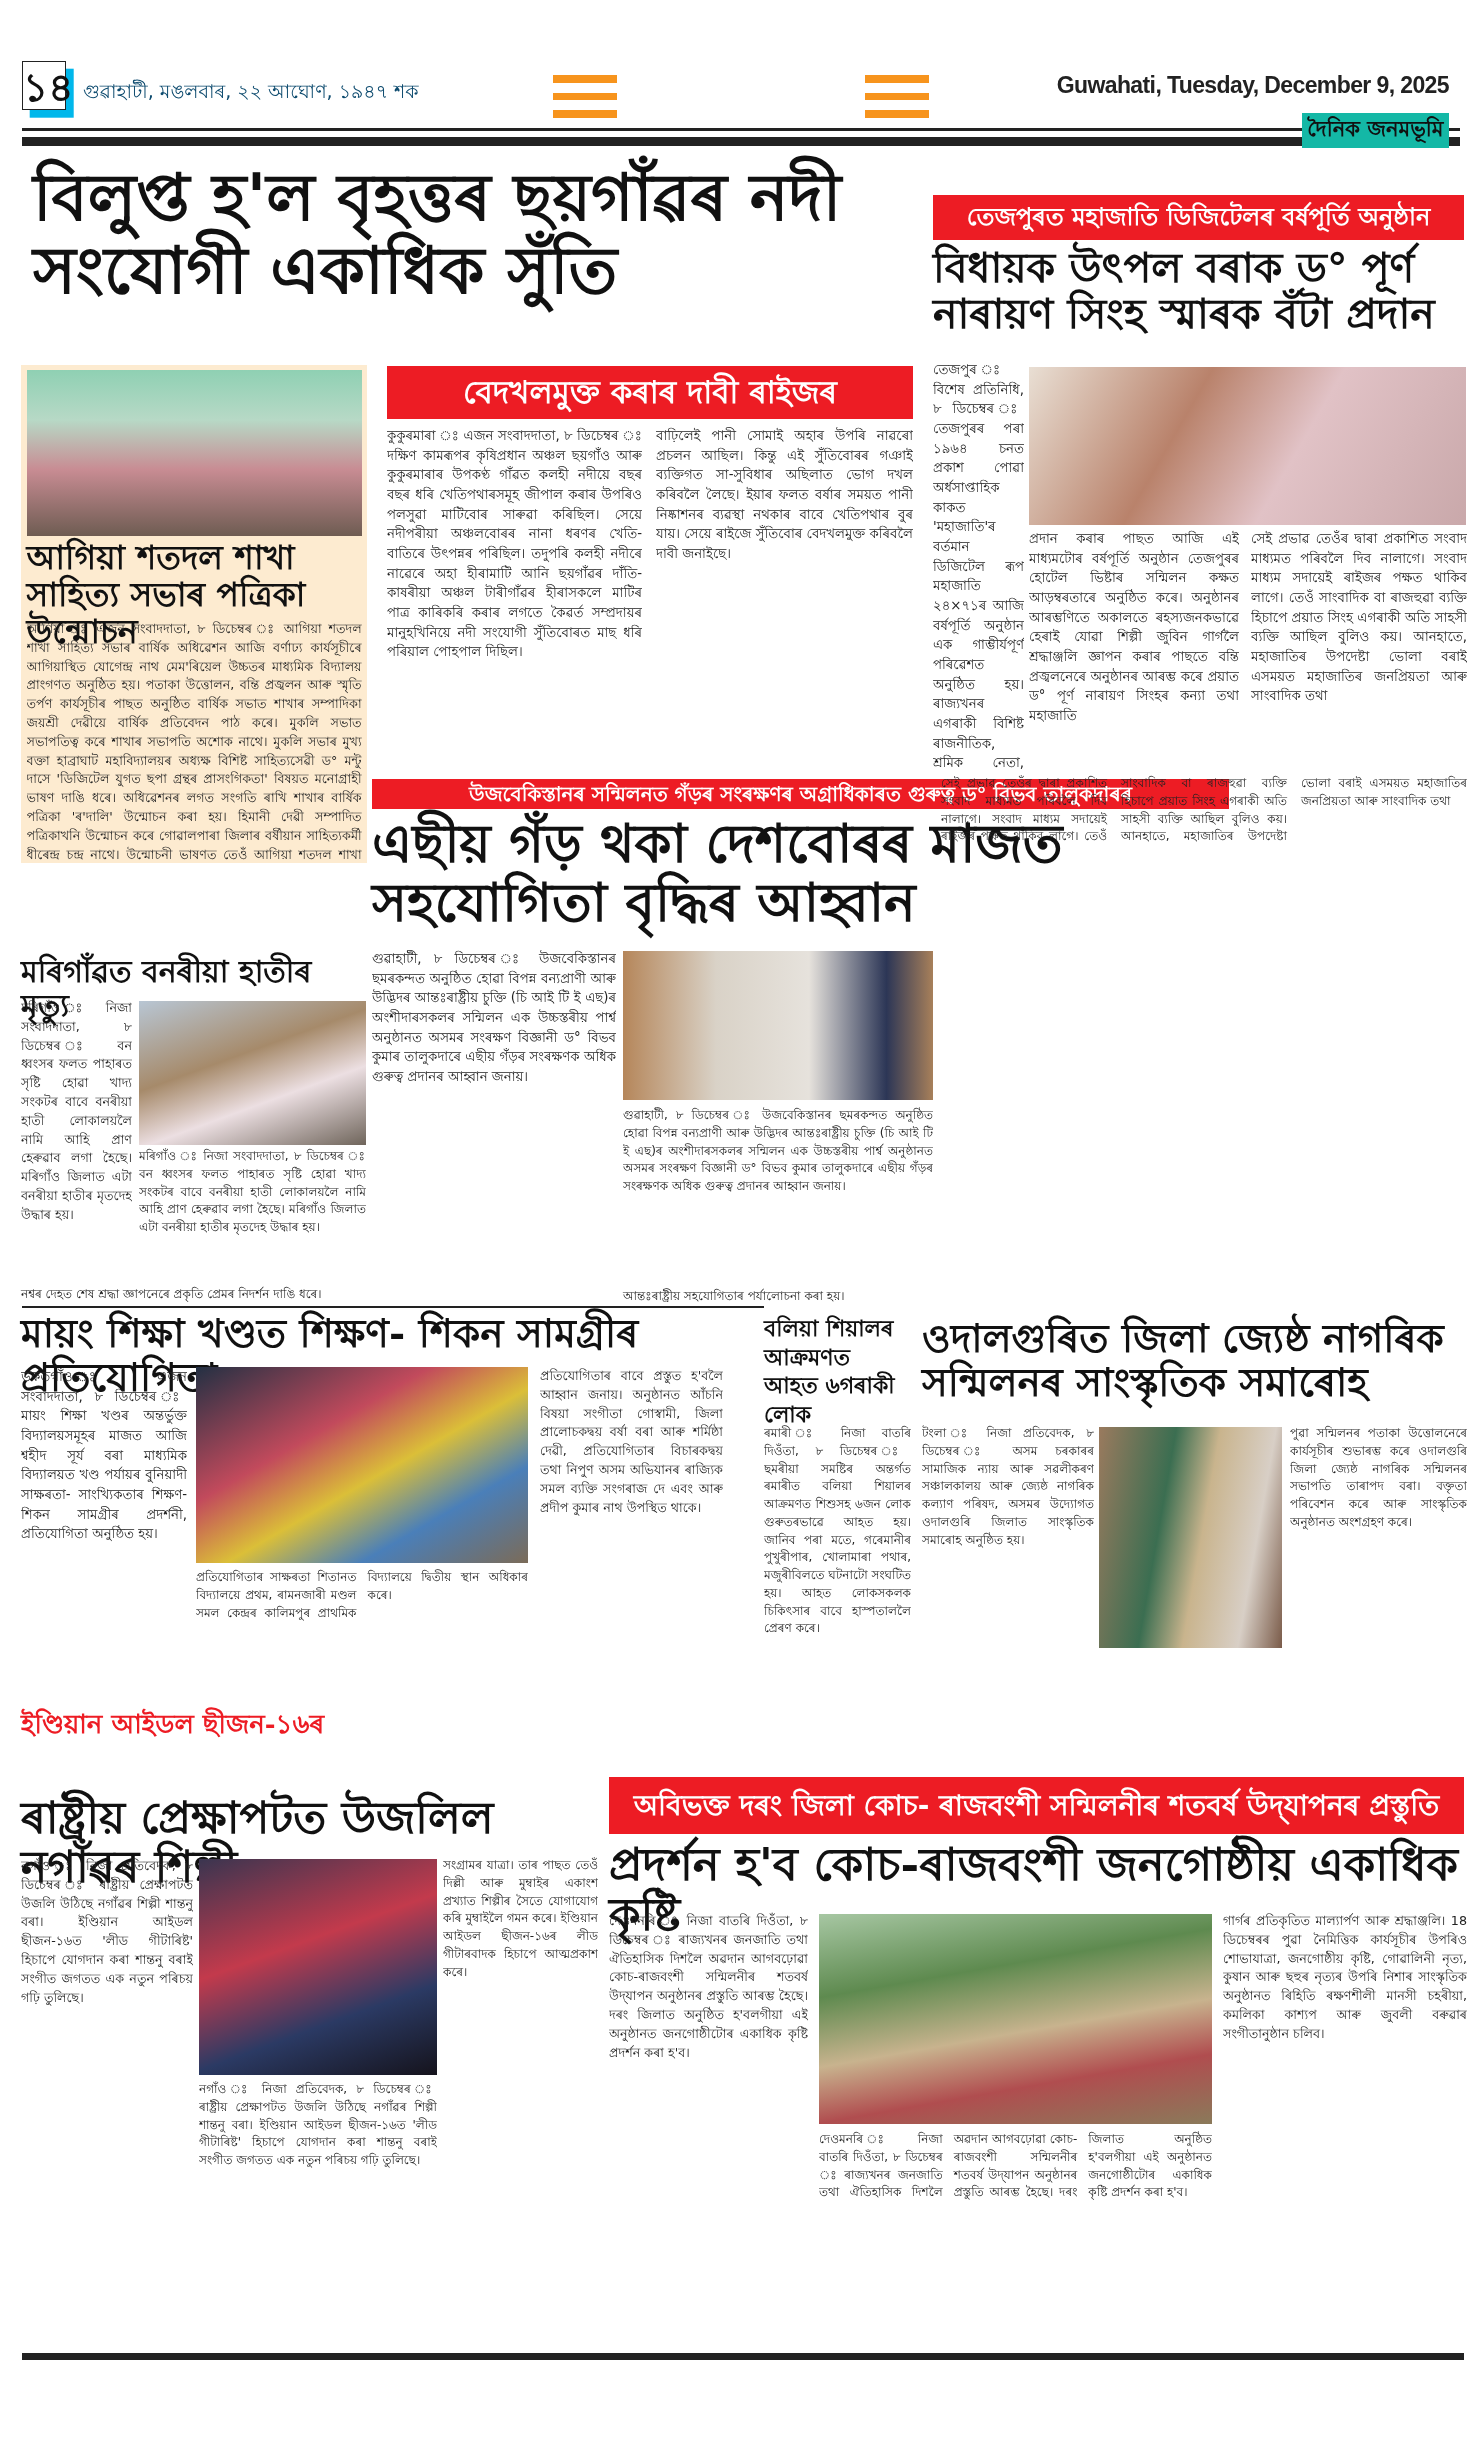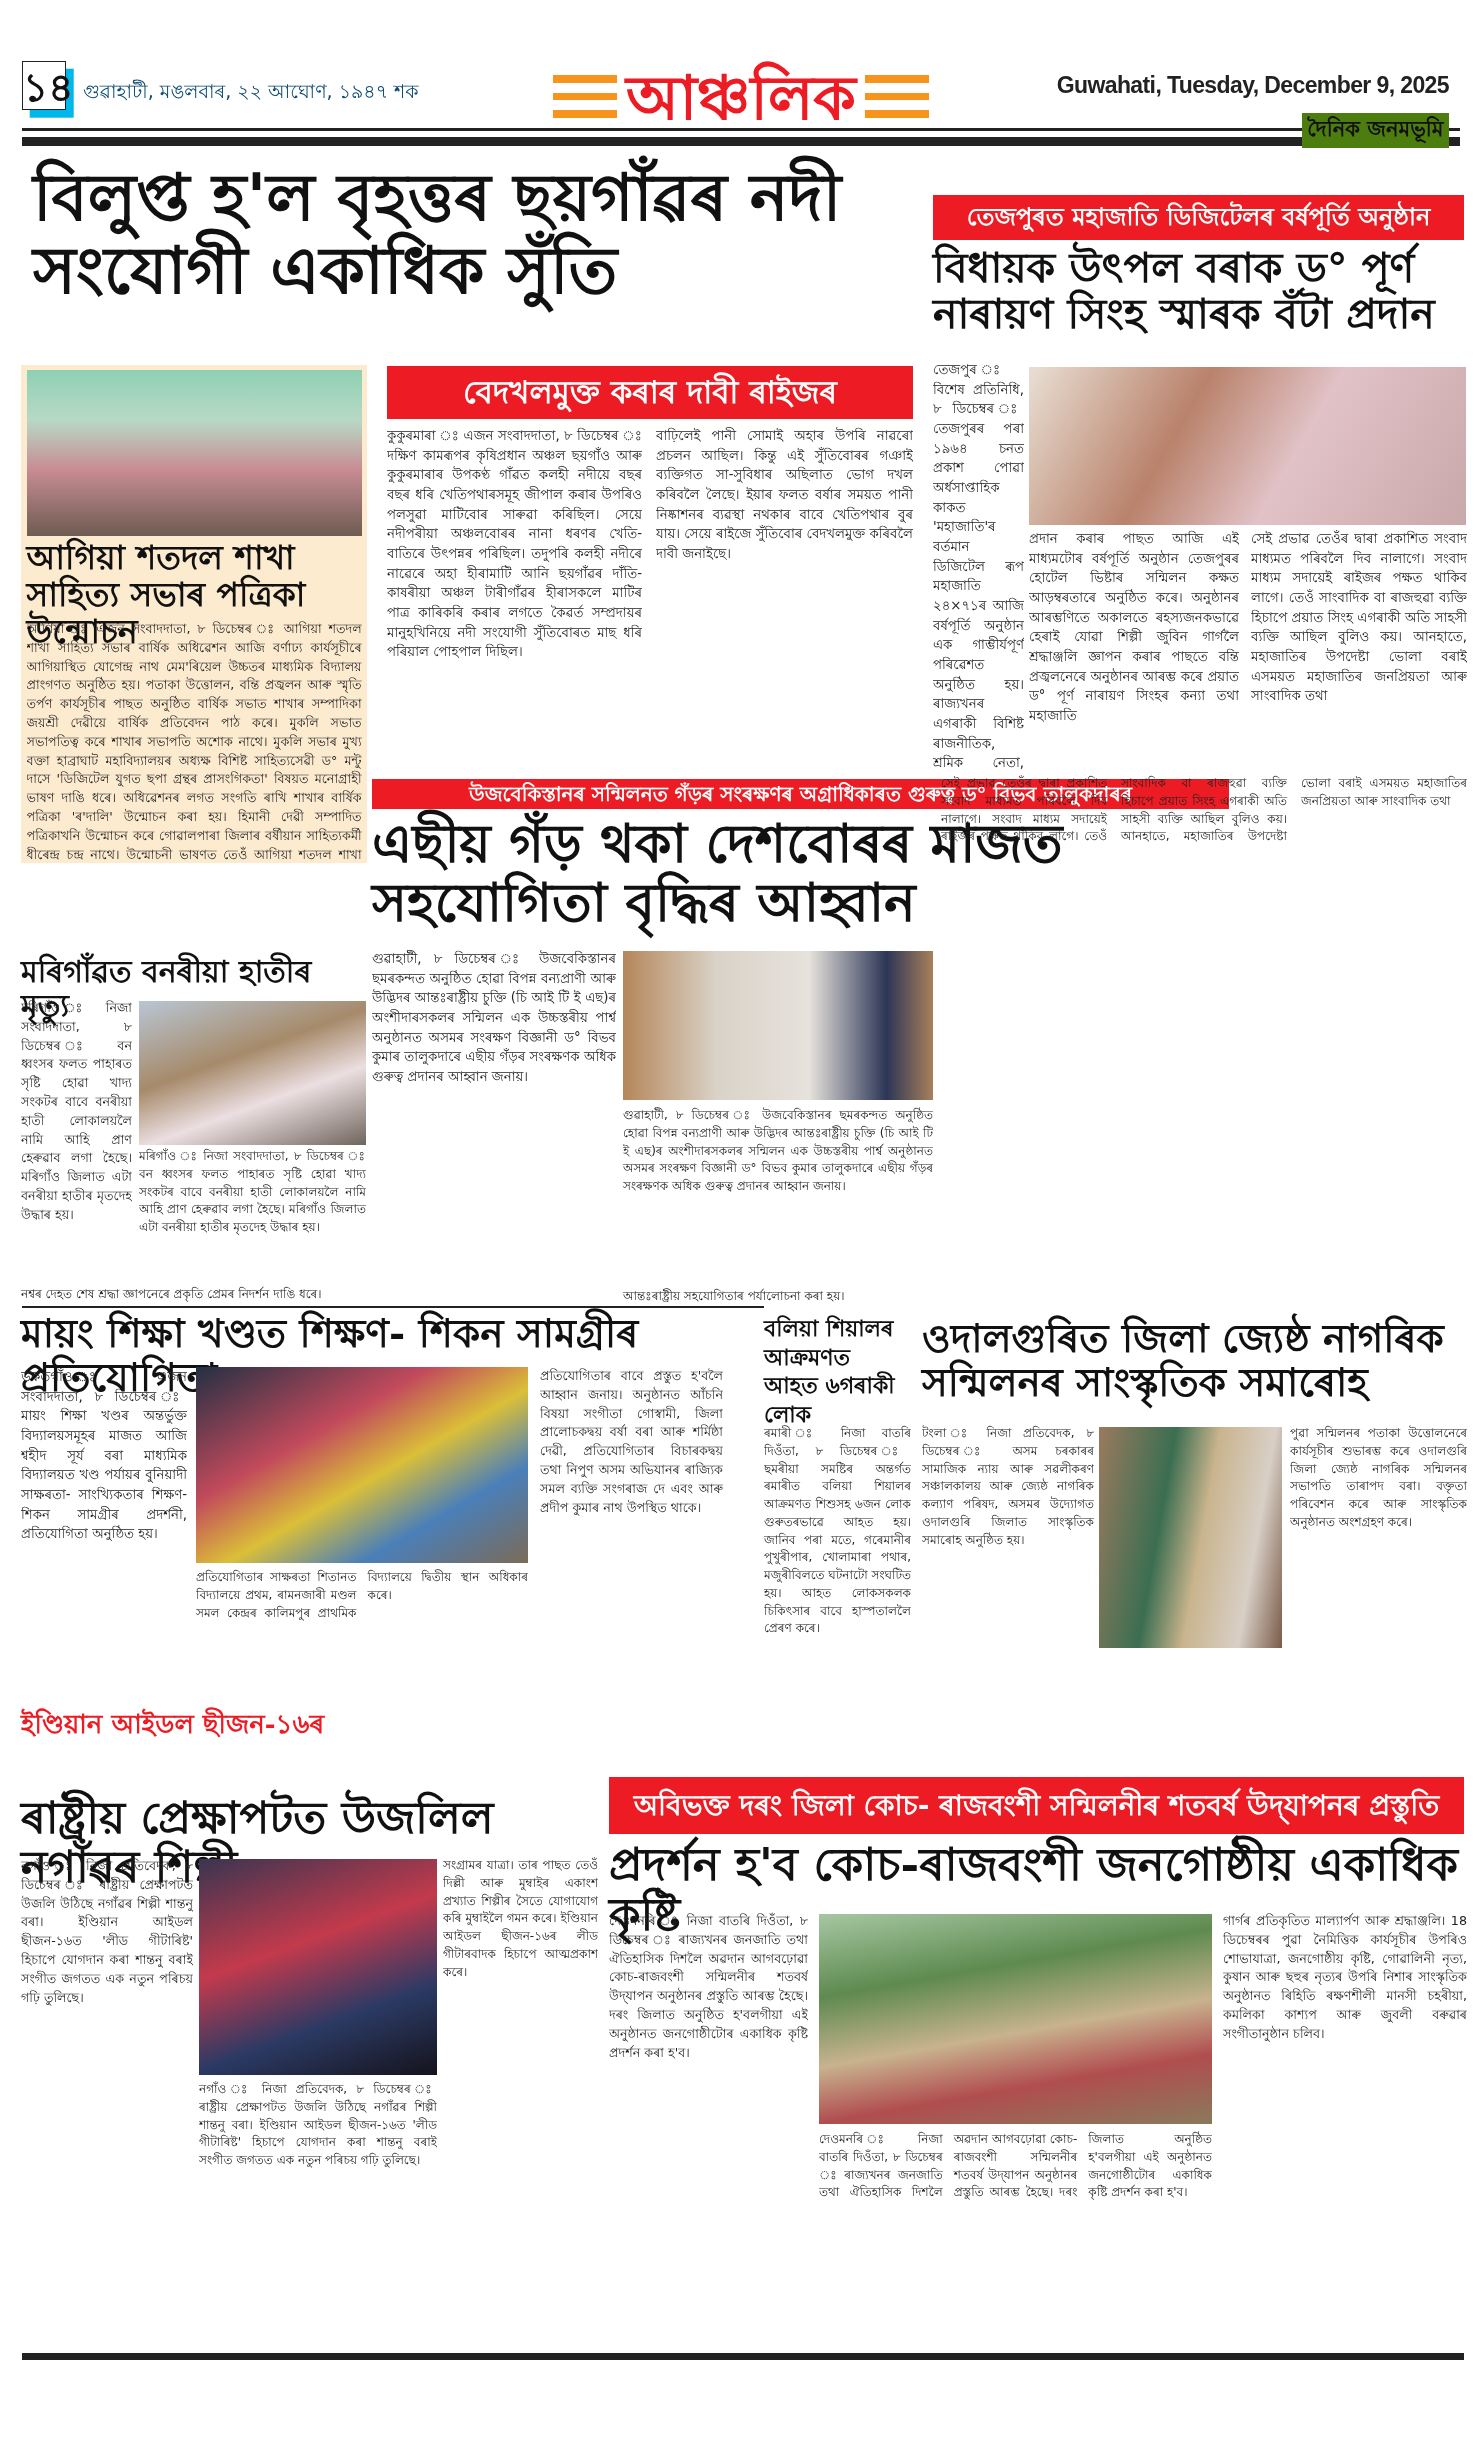--- a/index.html
+++ b/index.html
@@ -7,40 +7,39 @@
   body{position:relative;font-family:"DejaVu Sans",sans-serif;color:#111}
   .abs{position:absolute}
   .serif{font-family:"DejaVu Serif",serif}
   
   .pgno{left:22px;top:61px;width:44px;height:49px;border:1.7px solid #222;background:#fff;font-size:39px;font-weight:bold;text-align:center;line-height:52px;box-shadow:7.7px 7.7px 0 #00b7eb}
   .dateas{left:83px;top:77px;font-size:19px;color:#0c4a6e}
   .logo{left:553px;top:53px;width:376px;height:89px;text-align:center}
   .logo .bars{position:absolute;top:22px;width:64px;height:44px;background:repeating-linear-gradient(#f7941d 0 7.7px,transparent 7.7px 17.7px)}
   .logo .word{font-size:61px;font-weight:bold;color:#ed1c24;line-height:89px}
   .dateen{right:33px;top:72px;font-size:23px;font-weight:bold;color:#222;font-family:"Liberation Sans",sans-serif;letter-spacing:-0.6px}
-  .brand{right:33px;top:113px;font-size:21px;font-weight:bold;background:#4d7c0f;padding:0 5.5px}
+  .brand{right:33px;top:113px;font-size:21px;font-weight:bold;background:#14b8a6;padding:0 5.5px}
   .rule1{left:22px;right:22px;top:128px;height:3.3px;background:#222}
   .rule2{left:22px;right:22px;top:137px;height:8.9px;background:#222}
   
   .hl{font-weight:bold;color:#111;line-height:1.12;text-align:left}
   .red-banner{background:#ed1c24;color:#fff;font-weight:bold;text-align:center}
   .body{font-size:15.5px;line-height:1.48;text-align:justify;color:#222;overflow:hidden}
   .photo{background:linear-gradient(135deg,#9fc7b2,#d8a2a8 40%,#c9c0b5 60%,#7a6a5c);overflow:hidden}
   .cream{background:#fdebd0}
   .rule{background:#222}
   .cap{font-size:14.4px;color:#222}
 </style>
 </head>
 <body>
 
 <div class="abs pgno">১৪</div>
 <div class="abs dateas">গুৱাহাটী, মঙলবাৰ, ২২ আঘোণ, ১৯৪৭ শক</div>
 <div class="abs logo">
   <div class="bars" style="left:0"></div>
-  <span class="word">আঞ্চলিক</span>
   <div class="bars" style="right:0"></div>
 </div>
 <div class="abs dateen">Guwahati, Tuesday, December 9, 2025</div>
 <div class="abs rule1"></div>
 <div class="abs rule2"></div>
 <div class="abs brand">দৈনিক জনমভূমি</div>
 
 <div class="abs hl serif" style="left:33px;top:161px;width:874px;font-size:65px">বিলুপ্ত হ'ল বৃহত্তৰ ছয়গাঁৱৰ নদী সংযোগী একাধিক সুঁতি</div>
 
 <div class="abs red-banner" style="left:933px;top:195px;width:531px;height:45px;font-size:24px;line-height:45px">তেজপুৰত মহাজাতি ডিজিটেলৰ বৰ্ষপূৰ্তি অনুষ্ঠান</div>

